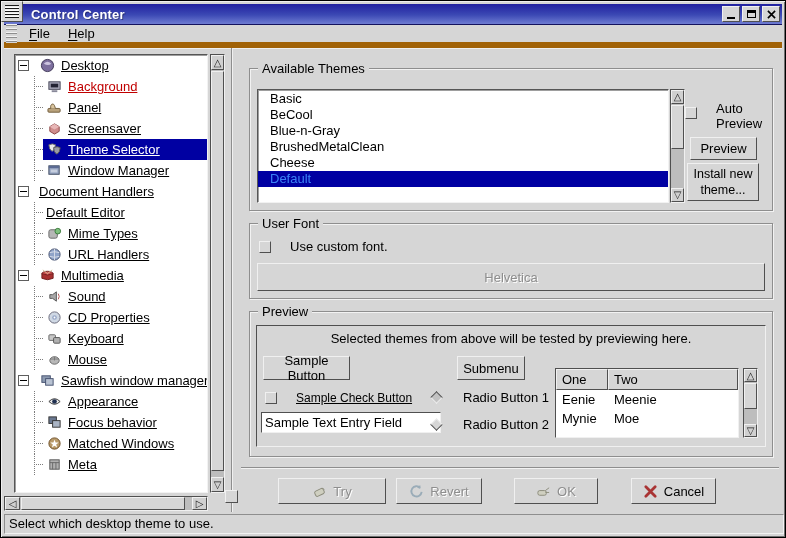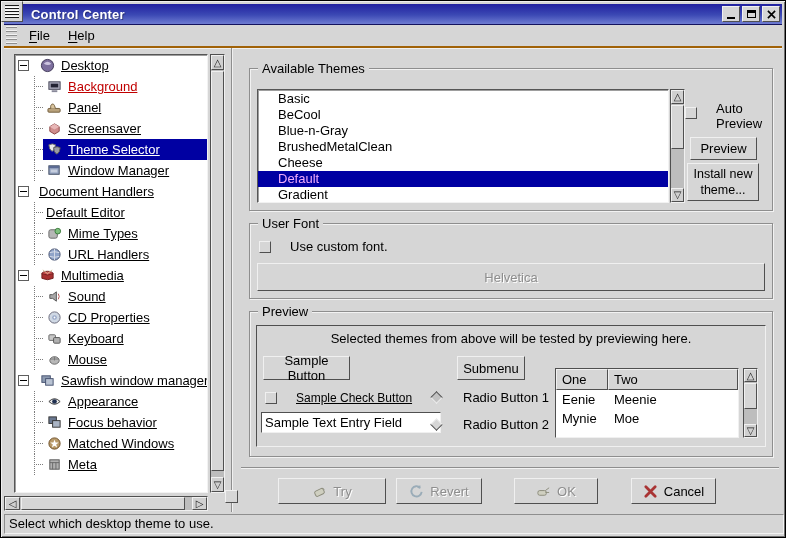--- a/index.html
+++ b/index.html
@@ -20,21 +20,21 @@
   .hamburger{width:14px;height:13px;background:repeating-linear-gradient(to bottom,#1a1a1a 0 1px,#ececec 1px 2px,#fdfdfd 2px 3px);}
   #title-text{margin-left:27px;color:#fff;font-weight:bold;font-size:13px;letter-spacing:.2px;
     text-shadow:1px 1px 0 rgba(0,0,0,.35);}
   #winbtns{position:absolute;right:2px;top:2px;display:flex;gap:2px;}
   .winbtn{width:18px;height:16px;display:flex;align-items:center;justify-content:center;}
   .glyph-min{width:8px;height:2px;background:#000;margin-top:8px;}
   .glyph-max{width:9px;height:8px;border:1px solid #000;border-top:3px solid #000;}
   .winbtn svg{width:9px;height:9px;}
   
   #menubar{position:absolute;left:3px;top:24px;right:3px;height:23px;
-    border-bottom:2px solid #a16207;box-shadow:0 1px 0 #f0f0f0;display:flex;align-items:center;}
+    border-bottom:6px solid #a16207;box-shadow:0 1px 0 #f0f0f0;display:flex;align-items:center;}
   #menubar-grip{width:11px;height:19px;margin:0 3px 0 2px;
     background:repeating-linear-gradient(to bottom,#f2f2f2 0 1px,#8e8e8e 1px 2px,#d6d6d6 2px 4px);}
   .menu-item{padding:2px 9px;font-size:13px;}
   .menu-item u{text-decoration:underline;text-underline-offset:2px;}
   
   #tree-panel{position:absolute;left:13px;top:53px;width:194px;height:439px;overflow:hidden;}
   .tree-row{position:relative;height:21px;display:flex;align-items:center;}
   .tree-row.root{padding-left:3px;}
   .tree-row.child{padding-left:28px;}
   .tree-row.child::before{content:"";position:absolute;left:19px;top:0;bottom:0;border-left:1px dotted #7c7c7c;}
@@ -57,22 +57,22 @@
   
   #gutter-line{position:absolute;left:230px;top:47px;width:2px;height:464px;
     border-left:1px solid #8e8e8e;border-right:1px solid #f0f0f0;}
   #paned-handle{position:absolute;left:224px;top:489px;width:13px;height:13px;}
   
   .gtk-frame{position:absolute;border:1px solid #8e8e8e;
     box-shadow:inset 1px 1px 0 #f2f2f2,1px 1px 0 #f2f2f2;}
   .frame-label{position:absolute;top:-8px;left:8px;background:#d6d6d6;padding:0 4px;font-size:13px;}
   
   #themes-list{position:absolute;left:256px;top:88px;width:412px;height:114px;overflow:hidden;padding-top:1px;}
-  .list-row{height:16px;line-height:16px;padding-left:20px;font-size:13px;white-space:nowrap;}
-  .list-row.selected{background:#0000a2;color:#f0abfc;}
+  .list-row{height:16px;line-height:16px;padding-left:12px;font-size:13px;white-space:nowrap;}
+  .list-row.selected{background:#0000a2;color:#3b82f6;}
   
   .gtk-btn{position:absolute;display:flex;align-items:center;justify-content:center;gap:6px;
     font-size:13px;text-align:center;}
   .gtk-btn svg{width:15px;height:15px;}
   .disabled-text{color:#8e8e8e;text-shadow:1px 1px 0 #fff;}
   .gtk-check{width:12px;height:12px;flex:none;}
   .check-row{position:absolute;display:flex;align-items:center;gap:19px;}
   .gtk-radio{width:9px;height:9px;transform:rotate(45deg);flex:none;background:#d6d6d6;margin:0 3px;}
   .gtk-radio.on{background:#c2c2c2;border-top:1px solid #4f4f4f;border-left:1px solid #4f4f4f;
     border-bottom:1px solid #f0f0f0;border-right:1px solid #f0f0f0;}
@@ -372,21 +372,20 @@
   <div class="gtk-frame" style="left:248px;top:67px;width:524px;height:143px;">
     <span class="frame-label">Available Themes</span>
   </div>
   <div id="themes-list" class="inset2">
       <div class="list-row">Basic</div>
       <div class="list-row">BeCool</div>
       <div class="list-row">Blue-n-Gray</div>
       <div class="list-row">BrushedMetalClean</div>
       <div class="list-row">Cheese</div>
       <div class="list-row selected">Default</div>
-      <div class="list-row">Gradient</div>
     </div>
   <div class="trough" style="left:669px;top:88px;width:15px;height:114px;">
     <div class="sb-arrow raised" style="left:0;top:0;width:13px;height:14px;">△</div>
     <div class="sb-thumb" style="left:0;top:15px;width:13px;height:44px;"></div>
     <div class="sb-arrow raised" style="left:0;bottom:0;width:13px;height:14px;">▽</div>
   </div>
   <div class="check-row" style="left:684px;top:100px;width:86px;align-items:flex-start;">
     <div class="gtk-check raised" style="margin-top:6px;"></div>
     <span style="font-size:13px;line-height:15px;width:52px;">Auto Preview</span>
   </div>

